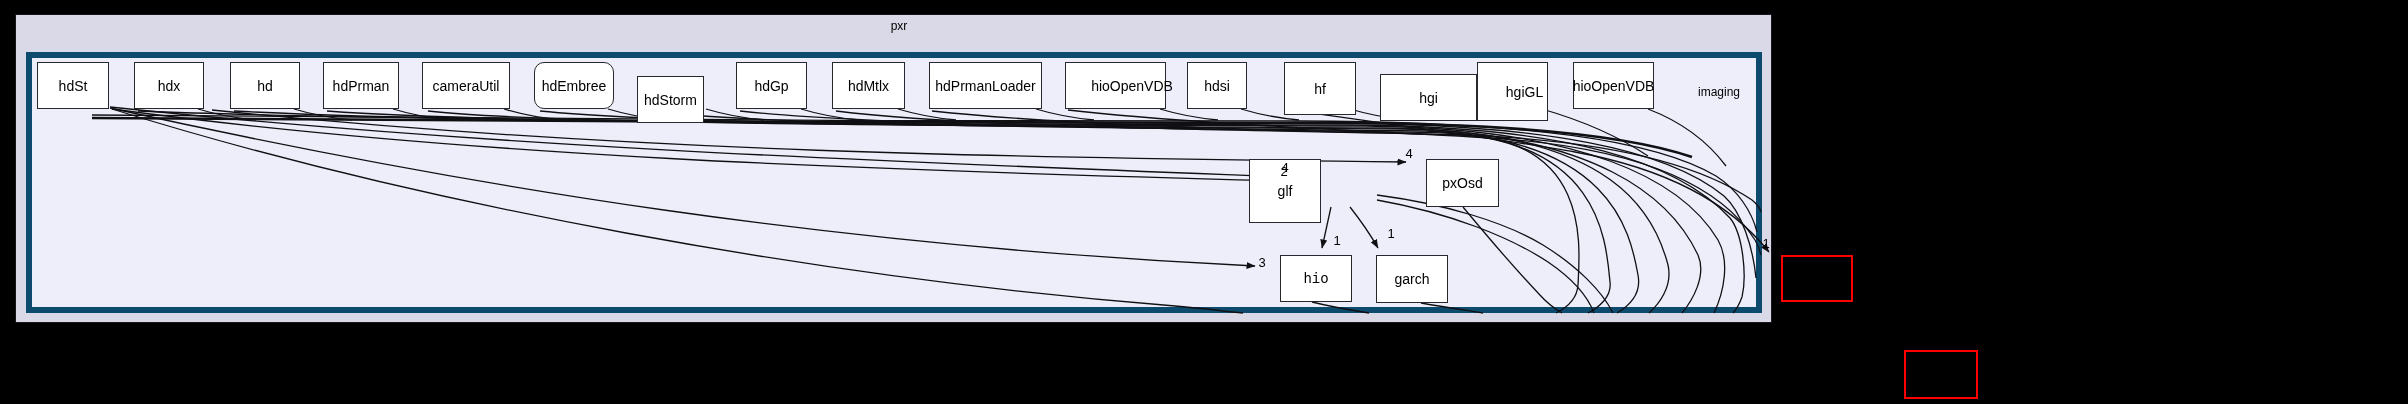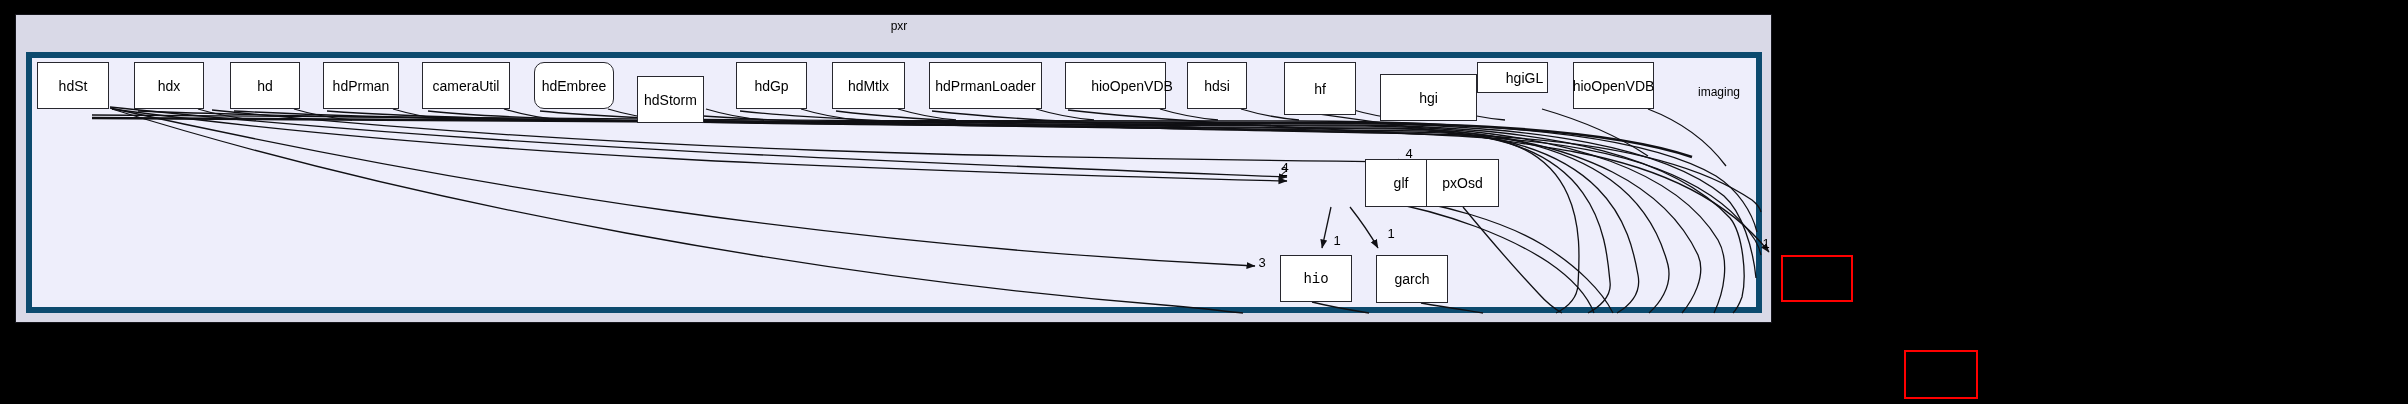--- a/index.html
+++ b/index.html
@@ -90,23 +90,23 @@
     <div class="node" style="left: 422px; top: 62px; width: 88px; height: 47px;">cameraUtil</div>
     <div class="node" style="left: 534px; top: 62px; width: 80px; height: 47px; border-radius: 10px;">hdEmbree</div>
     <div class="node" style="left: 637px; top: 76px; width: 67px; height: 47px;">hdStorm</div>
     <div class="node" style="left: 736px; top: 62px; width: 71px; height: 47px;">hdGp</div>
     <div class="node" style="left: 832px; top: 62px; width: 73px; height: 47px; text-align: right;">hdMtlx</div>
     <div class="node" style="left: 929px; top: 62px; width: 113px; height: 47px;">hdPrmanLoader</div>
     <div class="node" style="left: 1065px; top: 62px; width: 101px; height: 47px; padding-left: 33px;">hioOpenVDB</div>
     <div class="node" style="left: 1187px; top: 62px; width: 60px; height: 47px;">hdsi</div>
     <div class="node" style="left: 1284px; top: 62px; width: 72px; height: 53px;">hf</div>
     <div class="node" style="left: 1380px; top: 62px; width: 97px; height: 47px; margin-top: 12px;">hgi</div>
-    <div class="node" style="left: 1477px; top: 62px; width: 71px; height: 31px; padding-left: 24px;">hgiGL</div>
+    <div class="node" style="left: 1477px; top: 62px; width: 71px; height: 59px; padding-left: 24px;">hgiGL</div>
     <div class="node" style="left: 1573px; top: 62px; width: 81px; height: 47px;">hioOpenVDB</div>
-    <div class="node" style="left: 1365px; top: 159px; width: 72px; height: 48px; text-align: center;">glf</div>
+    <div class="node" style="left: 1249px; top: 159px; width: 72px; height: 64px; text-align: center;">glf</div>
     <div class="node" style="left: 1426px; top: 159px; width: 73px; height: 48px;">pxOsd</div>
     <div class="node" style="left: 1280px; top: 255px; width: 72px; height: 47px; font-family: Liberation Mono, monospace;">hio</div>
     <div class="node" style="left: 1376px; top: 255px; width: 72px; height: 48px;">garch</div>
     <div class="node external" style="left: 1781px; top: 255px; width: 72px; height: 47px;"></div>
     <div class="node external" style="left: 1904px; top: 350px; width: 74px; height: 49px;"></div>
   </div>
 <div id="edge-labels">
     <span class="edge-label" style="left: 1409px; top: 153px;">4</span>
     <span class="edge-label" style="left: 1285px; top: 167px;">4</span>
     <span class="edge-label" style="left: 1284px; top: 171px;">2</span>

